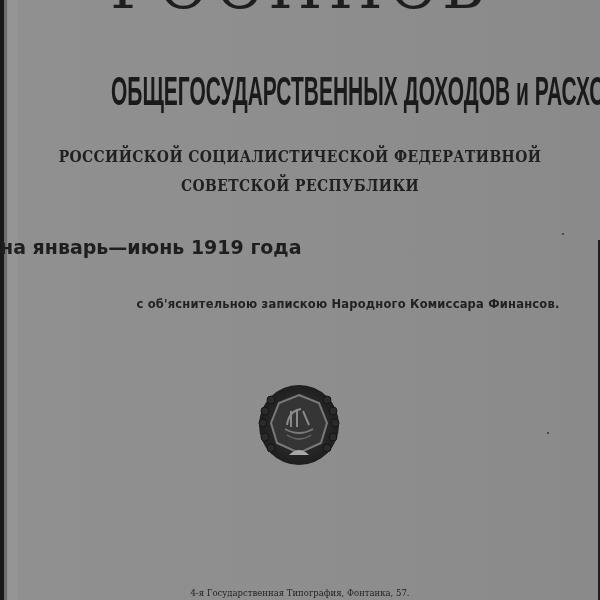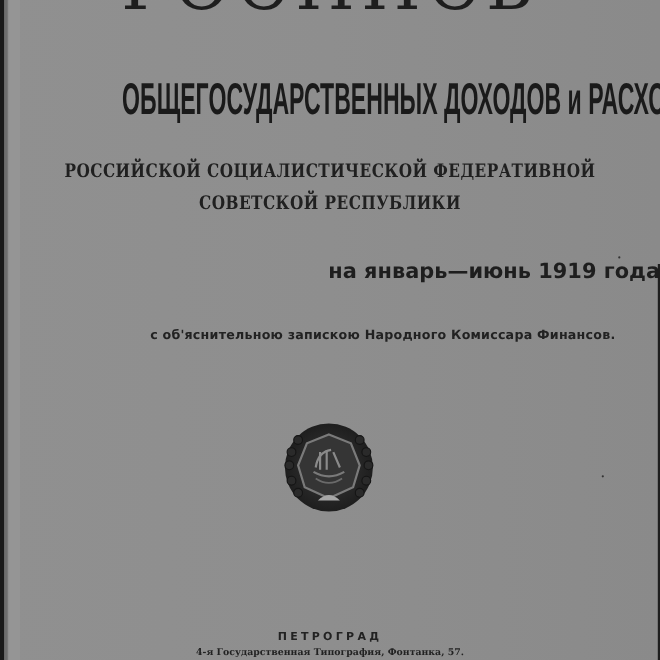--- a/index.html
+++ b/index.html
@@ -32,40 +32,40 @@
     }
     .subtitle {
       position: absolute; left: 0; width: 600px; text-align: center;
       font-family: "DejaVu Serif", serif; font-weight: bold;
       font-size: 17px; color: #202020; letter-spacing: 0.5px;
       transform: scaleX(0.82); transform-origin: center top; white-space: nowrap;
     }
     .sub1 { top: 146px; }
     .sub2 { top: 175px; }
     .period {
-      position: absolute; left: 0; width: 600px; top: 236px; text-align: right;
+      position: absolute; left: 0; width: 600px; top: 236px; text-align: left;
       font-family: "DejaVu Sans", sans-serif; font-weight: bold; font-size: 19px;
       color: #1e1e1e; white-space: nowrap;
     }
     .note {
       position: absolute; left: 0; width: 600px; top: 297px; text-align: center;
       font-family: "DejaVu Sans", sans-serif; font-weight: bold; font-size: 11.5px;
       color: #222; white-space: nowrap; letter-spacing: 0.2px; margin-left: 48px;
     }
     .emblem {
       position: absolute; left: 257px; top: 383px; width: 84px; height: 84px;
     }
     .city {
       position: absolute; left: 0; width: 600px; top: 574px; text-align: center;
       font-family: "DejaVu Sans", sans-serif; font-weight: bold; font-size: 10px;
       letter-spacing: 3px; color: #222;
     }
     .printer {
       position: absolute; left: 0; width: 600px; top: 588px; text-align: center;
-      font-family: "DejaVu Serif", serif; font-weight: bold; font-size: 8.5px;
+      font-family: "DejaVu Serif", serif; font-weight: normal; font-size: 8.5px;
       color: #222; white-space: nowrap;
     }
     .speck { position: absolute; width: 2px; height: 2px; background: #333; border-radius: 1px; }
   </style>
 </head>
 <body>
 
 <div class="page">
   <div class="edge-left"></div>
   <div class="edge-left2"></div>
@@ -108,18 +108,17 @@
 
       <path d="M30 42 Q32 28 44 26" fill="none" stroke="#8a8a8a" stroke-width="2"></path>
       <path d="M34 28 L34 44 M40 26 L40 44 M46 28 L52 42" fill="none" stroke="#8a8a8a" stroke-width="2"></path>
       <path d="M28 46 Q42 54 56 46" fill="none" stroke="#7a7a7a" stroke-width="2"></path>
       <path d="M30 52 Q42 60 54 52" fill="none" stroke="#6a6a6a" stroke-width="1.5"></path>
 
       <path d="M32 72 Q42 62 52 72 Z" fill="#a8a8a8"></path>
     </svg>
   </div>
 
-  <div class="city">ПЕТРОГРАД</div>
   <div class="printer">4-я Государственная Типография, Фонтанка, 57.</div>
 
   <div class="speck" style="left:562px; top:233px;"></div>
   <div class="speck" style="left:547px; top:432px;"></div>
 </div>
 
 </body></html>

